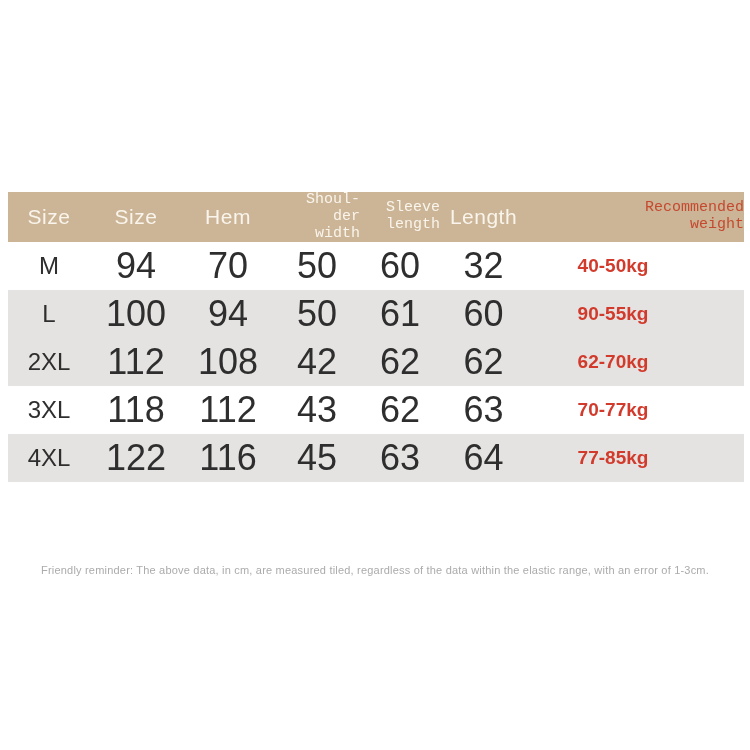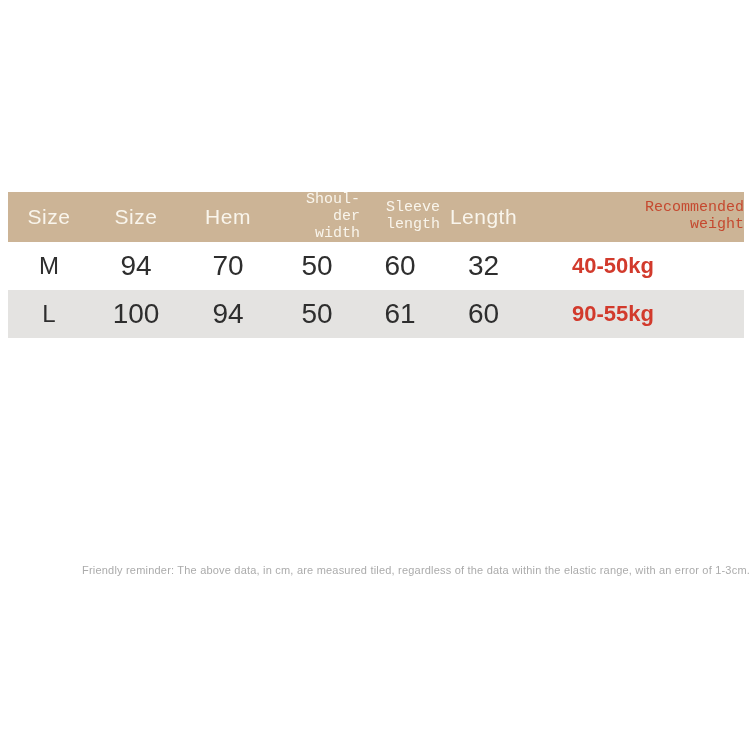--- a/index.html
+++ b/index.html
@@ -51,38 +51,38 @@
     padding-left: 13px;
     font-family: Liberation Mono, monospace;
   }
   th.red {
     color: var(--header-accent);
     padding-left: 38px;
   }
   tbody td {
     height: 48px;
     text-align: center;
-    font-size: 28px;
+    font-size: 36px;
     color: var(--value-text);
     padding: 0;
     vertical-align: middle;
   }
   tbody tr.alt td { background: var(--row-alt-bg); }
   td.c-size { font-size: 24px; }
   td.c-weight {
-    font-size: 22px;
+    font-size: 19px;
     font-weight: 700;
     color: var(--weight-text);
     padding-right: 45px;
   }
   .note {
     position: absolute;
     top: 564px; left: 0;
     width: 100%;
-    text-align: right;
+    text-align: center;
     font-size: 11px;
     letter-spacing: 0.2px;
     color: var(--note-text);
   }
 </style>
 </head>
 <body>
 
 <table class="size-table">
   <colgroup>
@@ -117,16 +117,43 @@
       </tr>
       <tr class="alt">
         <td class="c-size">L</td>
         <td class="c-num">100</td>
         <td class="c-num">94</td>
         <td class="c-num">50</td>
         <td class="c-num">61</td>
         <td class="c-num">60</td>
         <td class="c-weight">90-55kg</td>
       </tr>
+      <tr class="alt">
+        <td class="c-size">2XL</td>
+        <td class="c-num">112</td>
+        <td class="c-num">108</td>
+        <td class="c-num">42</td>
+        <td class="c-num">62</td>
+        <td class="c-num">62</td>
+        <td class="c-weight">62-70kg</td>
+      </tr>
+      <tr>
+        <td class="c-size">3XL</td>
+        <td class="c-num">118</td>
+        <td class="c-num">112</td>
+        <td class="c-num">43</td>
+        <td class="c-num">62</td>
+        <td class="c-num">63</td>
+        <td class="c-weight">70-77kg</td>
+      </tr>
+      <tr class="alt">
+        <td class="c-size">4XL</td>
+        <td class="c-num">122</td>
+        <td class="c-num">116</td>
+        <td class="c-num">45</td>
+        <td class="c-num">63</td>
+        <td class="c-num">64</td>
+        <td class="c-weight">77-85kg</td>
+      </tr>
     </tbody>
 </table>
 
 <div class="note">Friendly reminder: The above data, in cm, are measured tiled, regardless of the data within the elastic range, with an error of 1-3cm.</div>
 
 </body></html>

